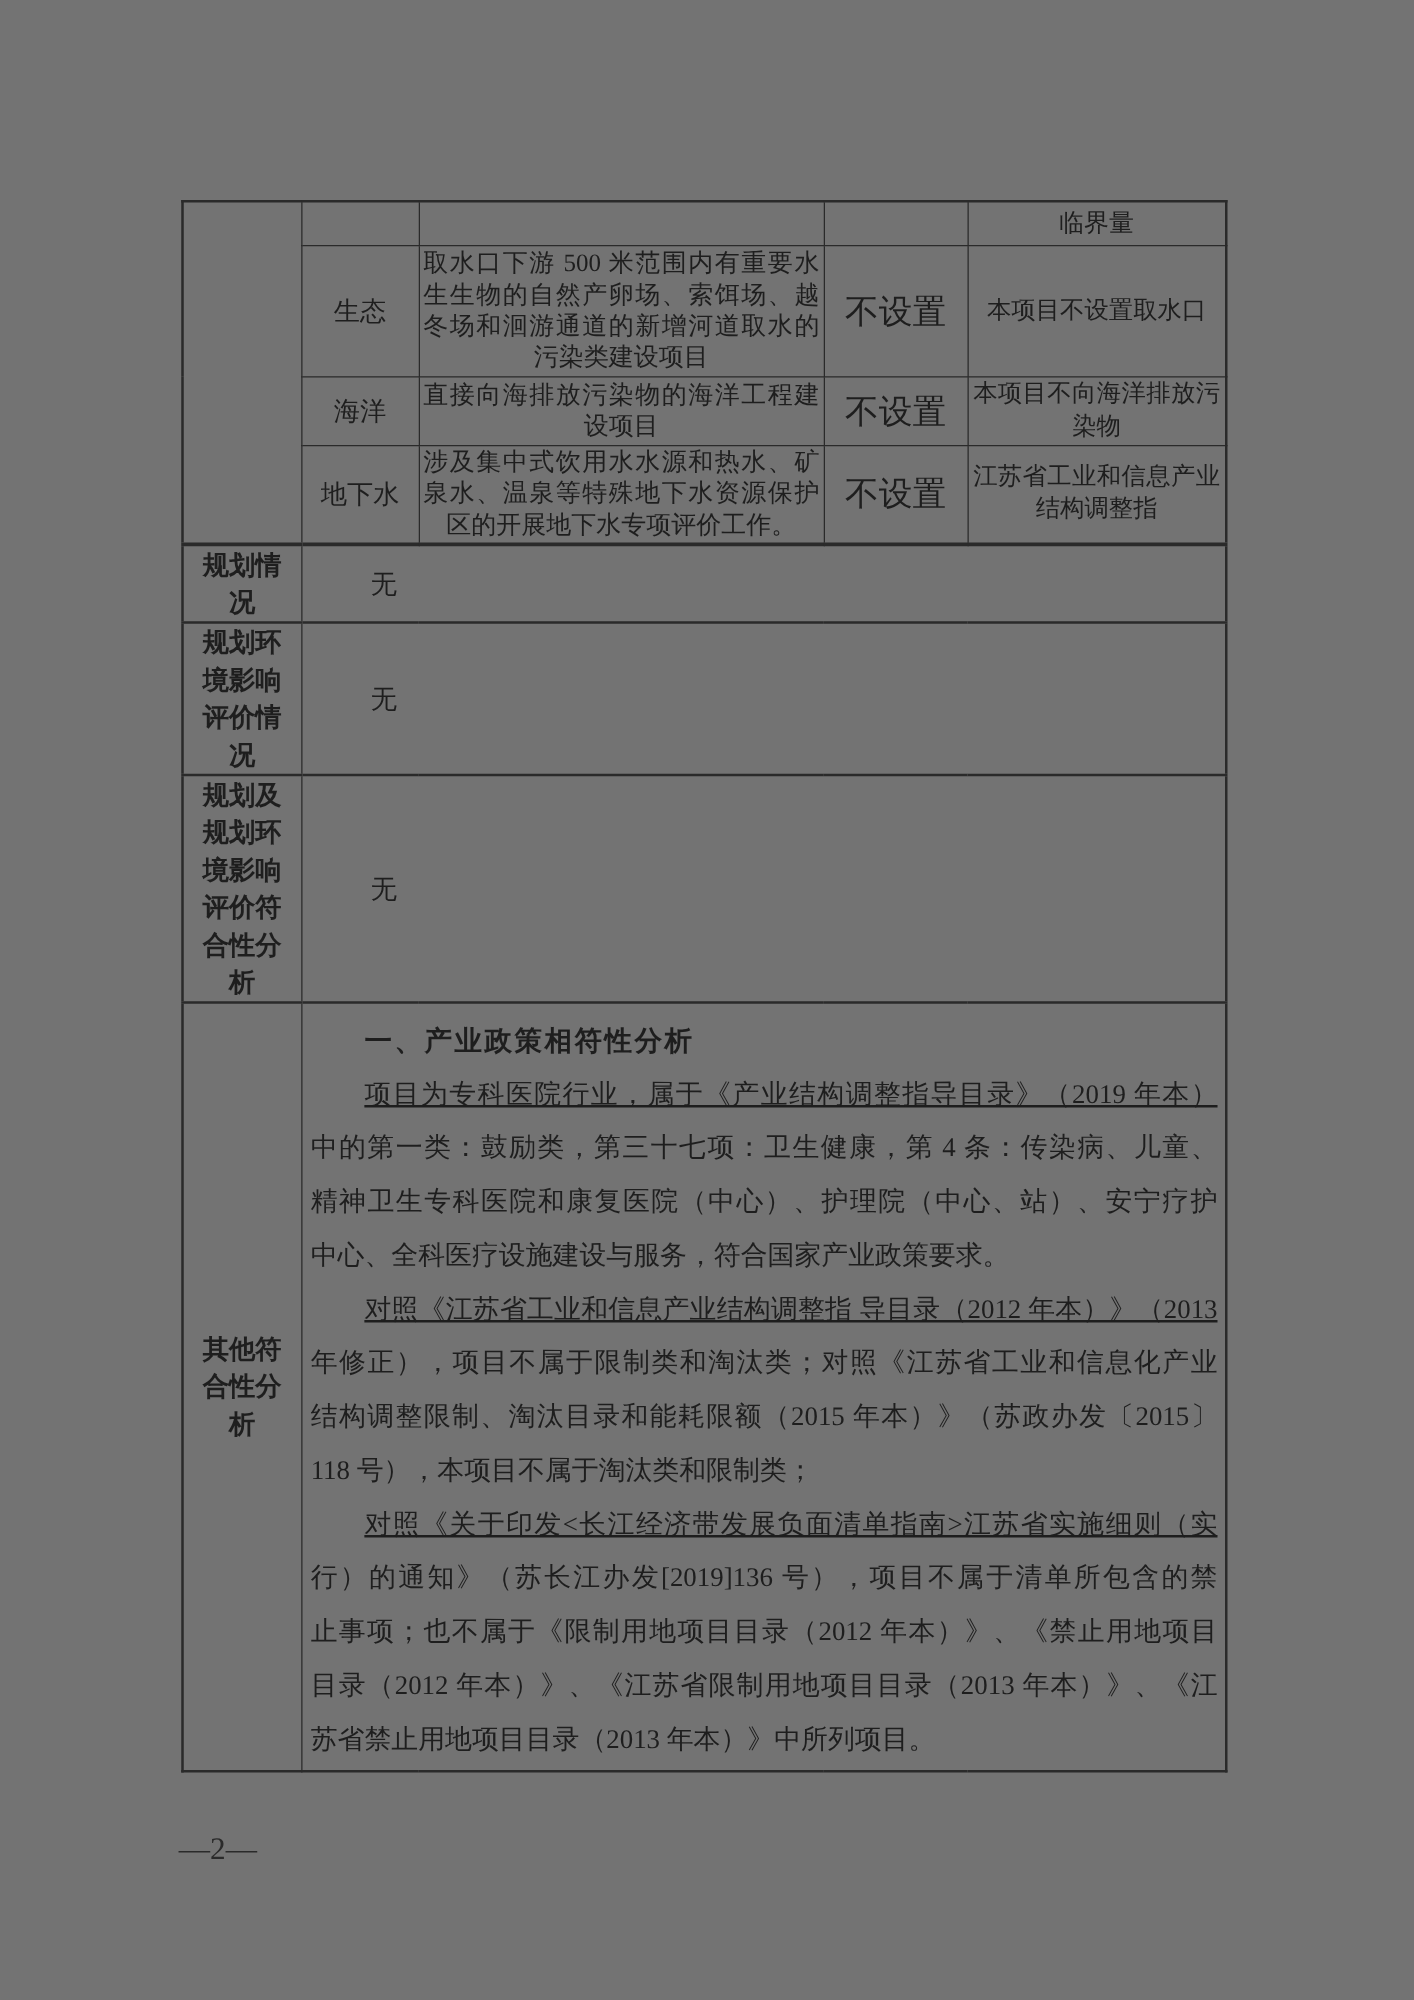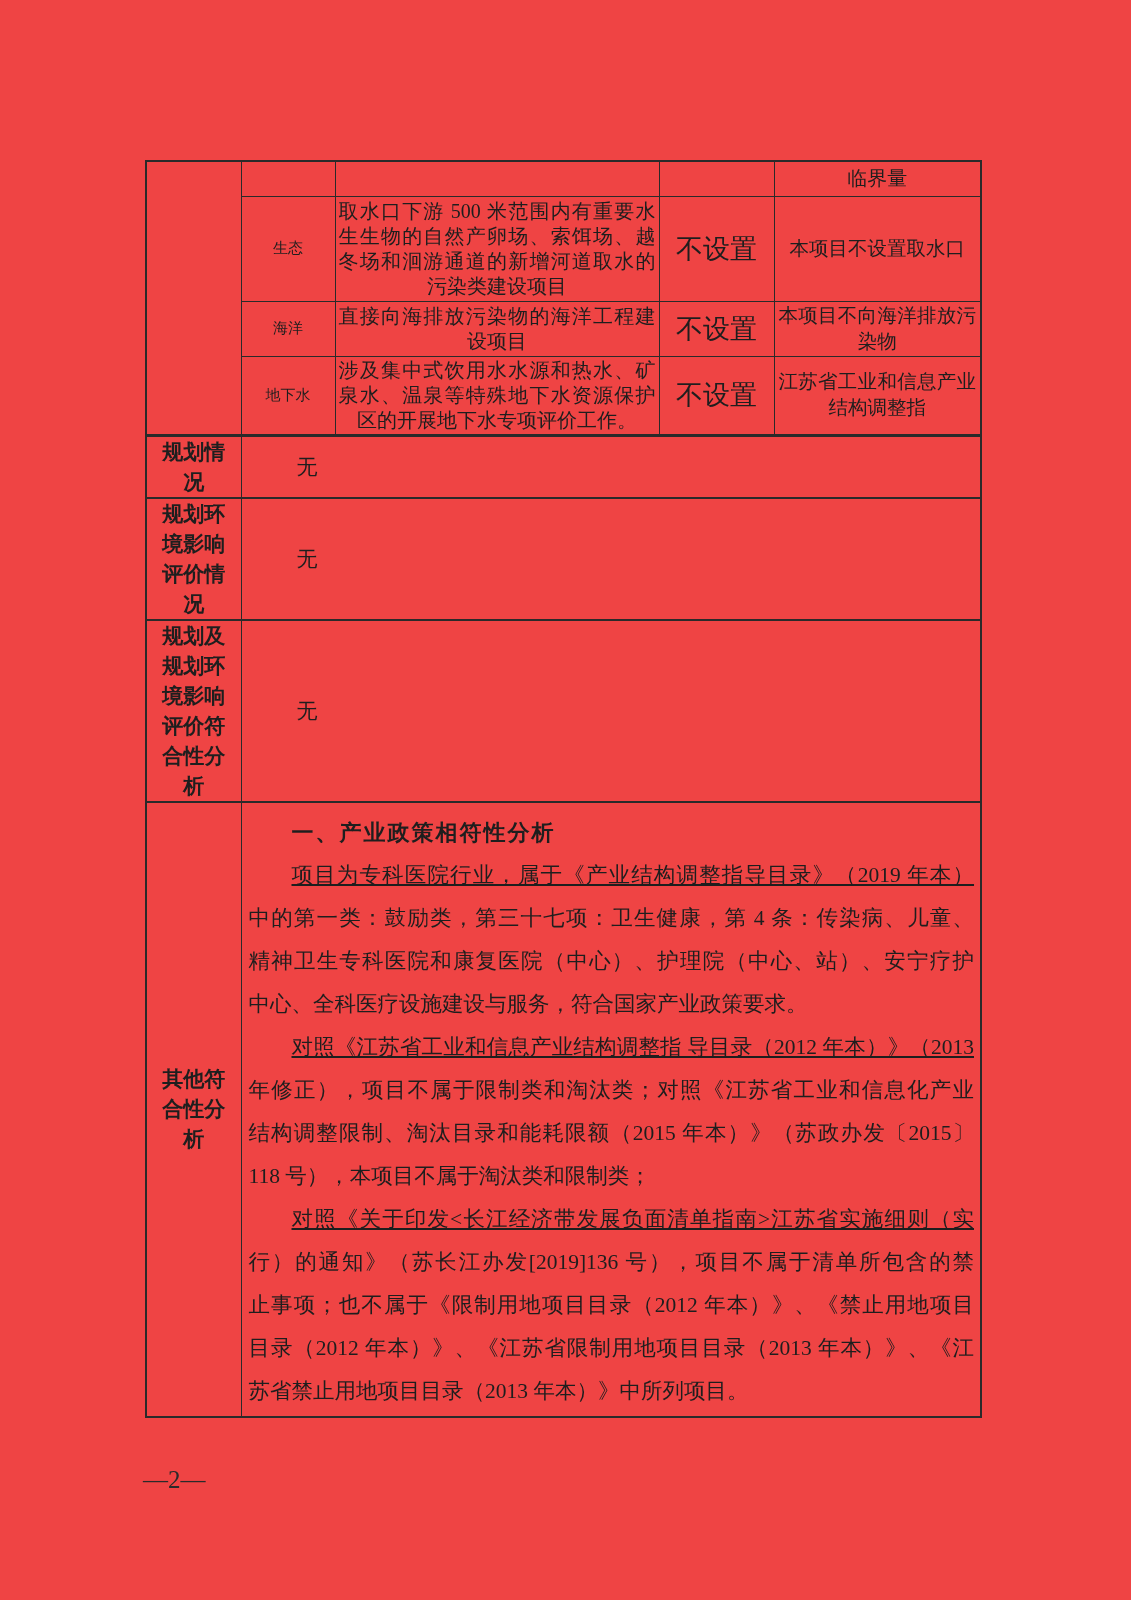--- a/index.html
+++ b/index.html
@@ -2,41 +2,41 @@
 <html><head>
 <meta charset="utf-8">
 <style>
   * { margin: 0; padding: 0; box-sizing: border-box; }
   html, body { background: #ffffff; }
   body {
     width: 1131px; height: 1600px; position: relative;
     font-family: "Liberation Serif", "DejaVu Serif", serif;
     color: #1e1e1e;
   }
-  .page { position: absolute; left: 0; top: 0; width: 1131px; height: 1600px; background: #ef4444; padding-left: 44px; }
+  .page { position: absolute; left: 0; top: 0; width: 1131px; height: 1600px; background: #737373; padding-left: 44px; }
 
   table.env-table {
     position: absolute; left: 145px; top: 160px; width: 835px;
     border-collapse: collapse; table-layout: fixed;
     border: 2.5px solid #2a2a2a;
   }
   table.env-table td {
     border: 1.5px solid #2a2a2a;
     overflow: hidden;
   }
   tr.sec-first td { border-top-width: 3px; }
   tr.sec td { border-top-width: 2px; margin-left: 28px; }
 
   td.rowlabel {
     text-align: center; vertical-align: middle;
     font-size: 21px; line-height: 30px; padding: 0 12px;
     word-break: break-all;
     font-weight: bold;
   }
-  td.cat { text-align: center; vertical-align: middle; font-size: 15px; }
+  td.cat { text-align: center; vertical-align: middle; font-size: 21px; }
   td.desc {
     vertical-align: middle; font-size: 20px; line-height: 25px;
     text-align: justify; text-align-last: center; padding: 1px 3px;
   }
   td.set { text-align: center; vertical-align: middle; font-size: 27px; }
   td.remark {
     vertical-align: middle; font-size: 19.5px; line-height: 26px;
     text-align: justify; text-align-last: center; padding: 1px 4px;
   }
   td.thr { text-align: center; vertical-align: middle; font-size: 20px; }

